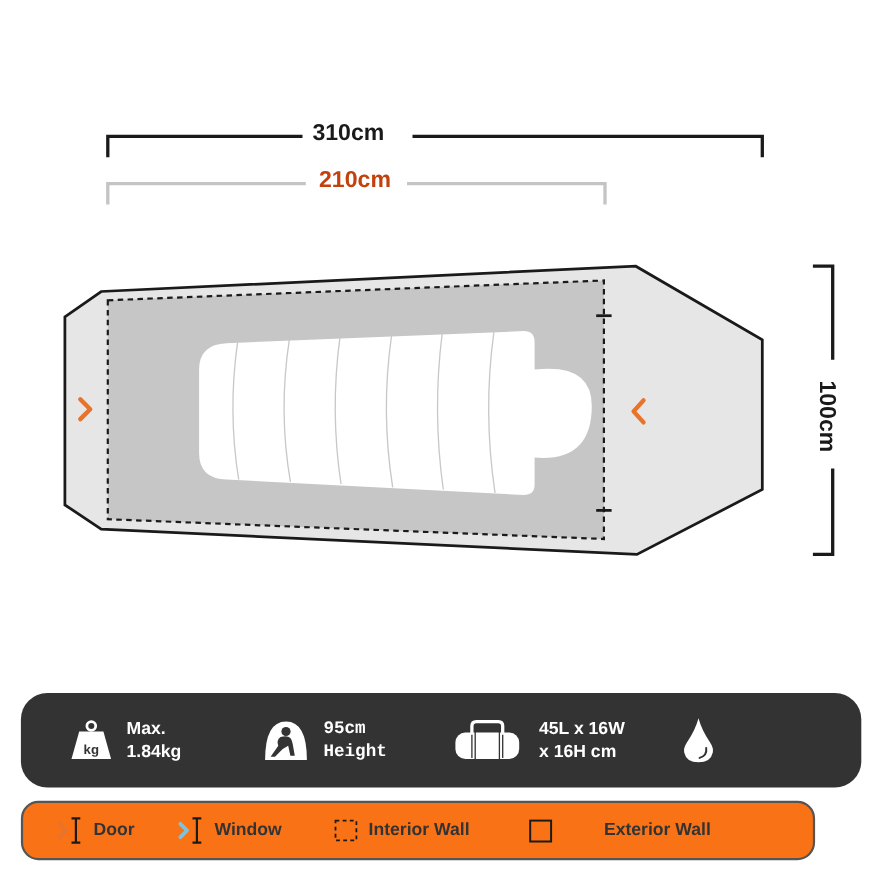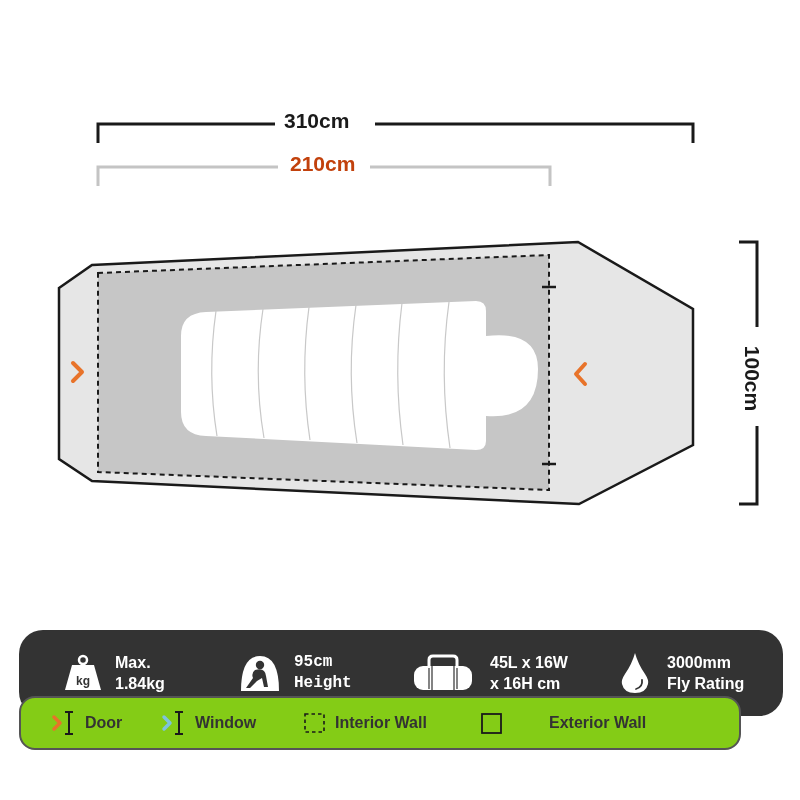--- a/index.html
+++ b/index.html
@@ -13,22 +13,22 @@
   .dim-width { color: #1a1a1a; left: 714px; top: 368px; transform: rotate(90deg);
                transform-origin: center; width: 76px; text-align: center; padding: 0; }
 
   .stats-panel { position: absolute; left: 19px; top: 630px; width: 764px; height: 86px;
                  background: #333333; border-radius: 24px; }
   .stat { position: absolute; top: 0; height: 86px; display: flex; align-items: center; }
   .stat-text { color: #ffffff; font-weight: bold; font-size: 16px; line-height: 21px;
                margin-left: 12px; }
   .stat-line { display: block; white-space: nowrap; }
 
-  .legend { position: absolute; left: 19px; top: 696px; width: 722px; height: 54px;
-            border: 2px solid #555555; border-radius: 16px; box-sizing: border-box; background: #84cc16; }
+  .legend { position: absolute; left: 19px; top: 728px; width: 722px; height: 54px;
+            border: 2px solid #555555; border-radius: 16px; box-sizing: border-box; background: #f97316; }
   .legend-item { position: absolute; top: 0; height: 50px; display: flex; align-items: center; }
   .legend-label { font-weight: bold; font-size: 16px; color: #333333; margin-left: 8px; white-space: nowrap; }
 </style>
 </head>
 <body>
 
 <svg class="diagram" width="800" height="620" viewBox="0 0 800 620">
 
   <g>
     <polyline points="98,143 98,124 275,124" fill="none" stroke="#1a1a1a" stroke-width="3"></polyline>
@@ -109,24 +109,20 @@
       <span class="stat-line">45L x 16W</span>
       <span class="stat-line">x 16H cm</span>
     </div>
   </div>
 
   <div class="stat" style="left:602px;">
     <svg width="28" height="42" viewBox="0 0 28 42">
       <path d="M14,1 Q17,12 24,22 Q28,28 27,32 Q25,41 14,41 Q3,41 1,32 Q0,28 4,22 Q11,12 14,1 Z" fill="#fff"></path>
       <path d="M21,28 Q22,35 15,37" fill="none" stroke="#333" stroke-width="1.8" stroke-linecap="round"></path>
     </svg>
-    <div class="stat-text" style="margin-left:18px;">
-      <span class="stat-line">3000mm</span>
-      <span class="stat-line">Fly Rating</span>
-    </div>
   </div>
 </div>
 
 <div class="legend">
   <div class="legend-item" style="left:30px;">
     <svg width="26" height="26" viewBox="0 0 26 26">
       <polyline points="3,7 9,13 3,19" fill="none" stroke="#e8732a" stroke-width="3.5" stroke-linecap="round" stroke-linejoin="round"></polyline>
       <line x1="18" y1="2" x2="18" y2="24" stroke="#1a1a1a" stroke-width="2"></line>
       <line x1="14" y1="2" x2="22" y2="2" stroke="#1a1a1a" stroke-width="2"></line>
       <line x1="14" y1="24" x2="22" y2="24" stroke="#1a1a1a" stroke-width="2"></line>

